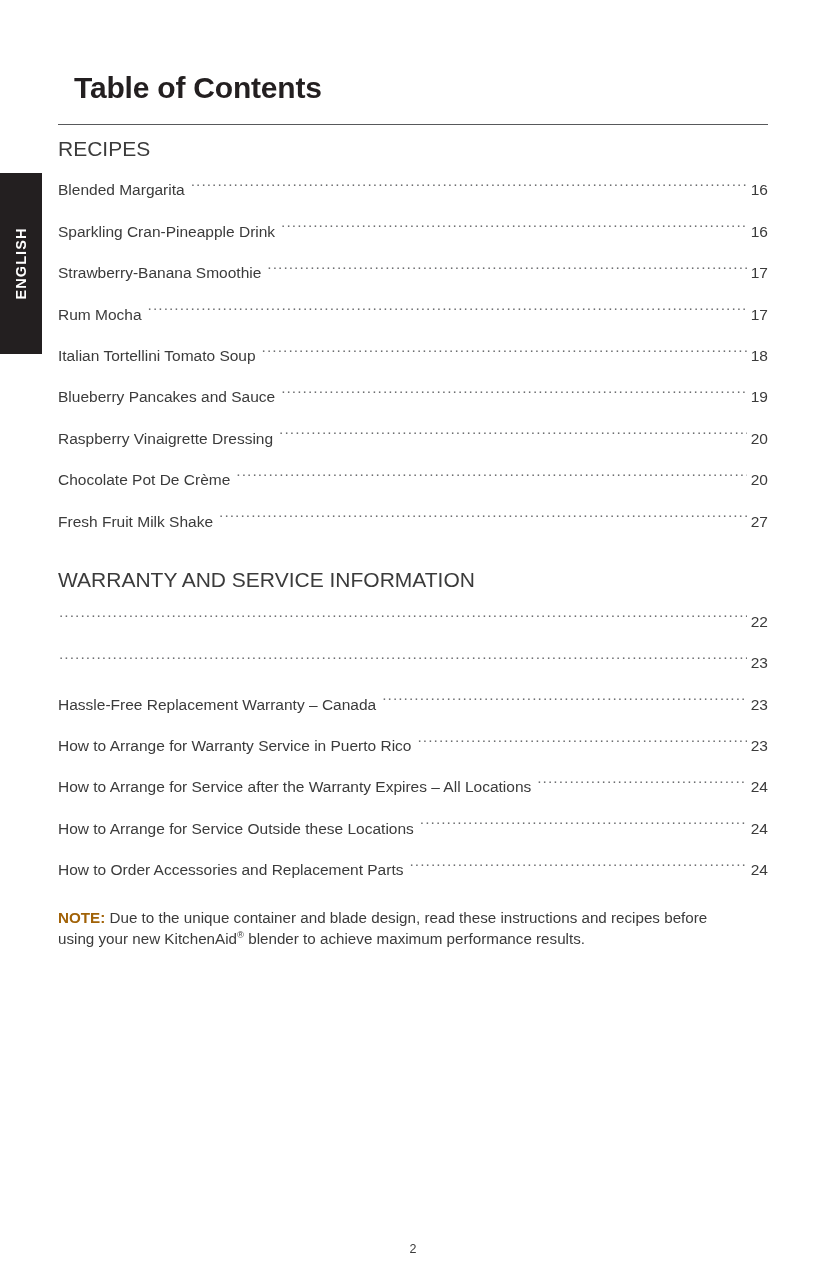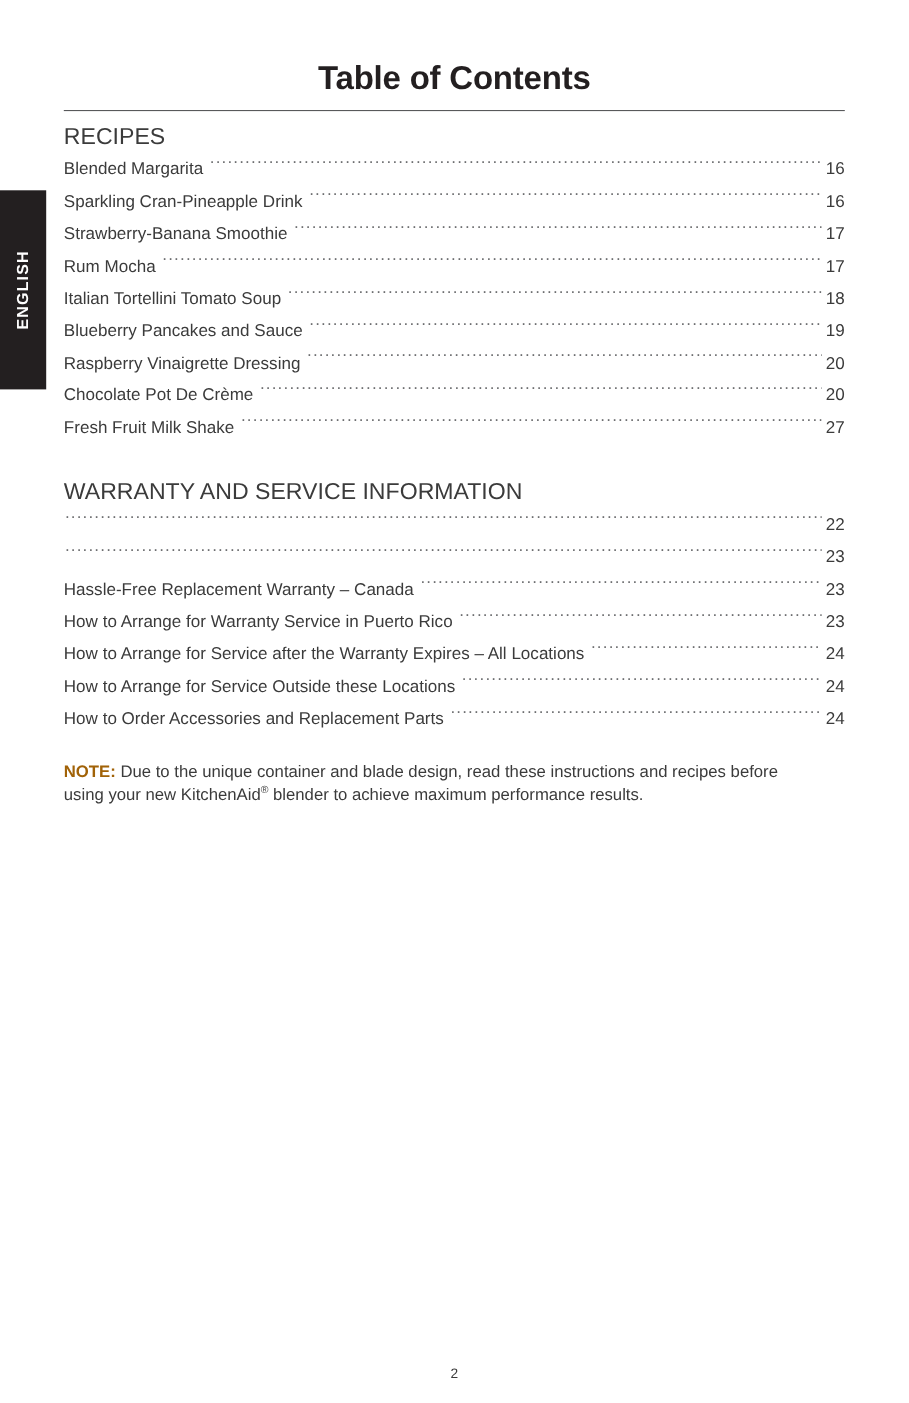--- a/index.html
+++ b/index.html
@@ -45,26 +45,26 @@
 
   
   .page {
     position: absolute;
     left: 58px;
     top: 0;
     width: 710px;
   }
 
   .doc-title {
-    text-align: center;
+    text-align: left;
     font-size: 30px;
     font-weight: bold;
     color: #231f20;
     letter-spacing: -0.2px;
-    margin: 0;
+    margin: 16px;
     padding-top: 52px;
     line-height: 40px;
   }
 
   .title-rule {
     border: none;
     border-top: 1.4px solid #58595b;
     margin: 8px 0 0 0;
     width: 710px;
   }
@@ -109,20 +109,21 @@
     bottom: 0;
     letter-spacing: 1.05px;
     font-size: 15.5px;
     color: #6d6e70;
     white-space: nowrap;
   }
   .toc-page {
     flex: 0 0 auto;
     text-align: right;
     min-width: 20px;
+    margin-top: 12px;
   }
 
   sup.reg {
     font-size: 9.5px;
     vertical-align: super;
     line-height: 0;
   }
 
   
   .note {

